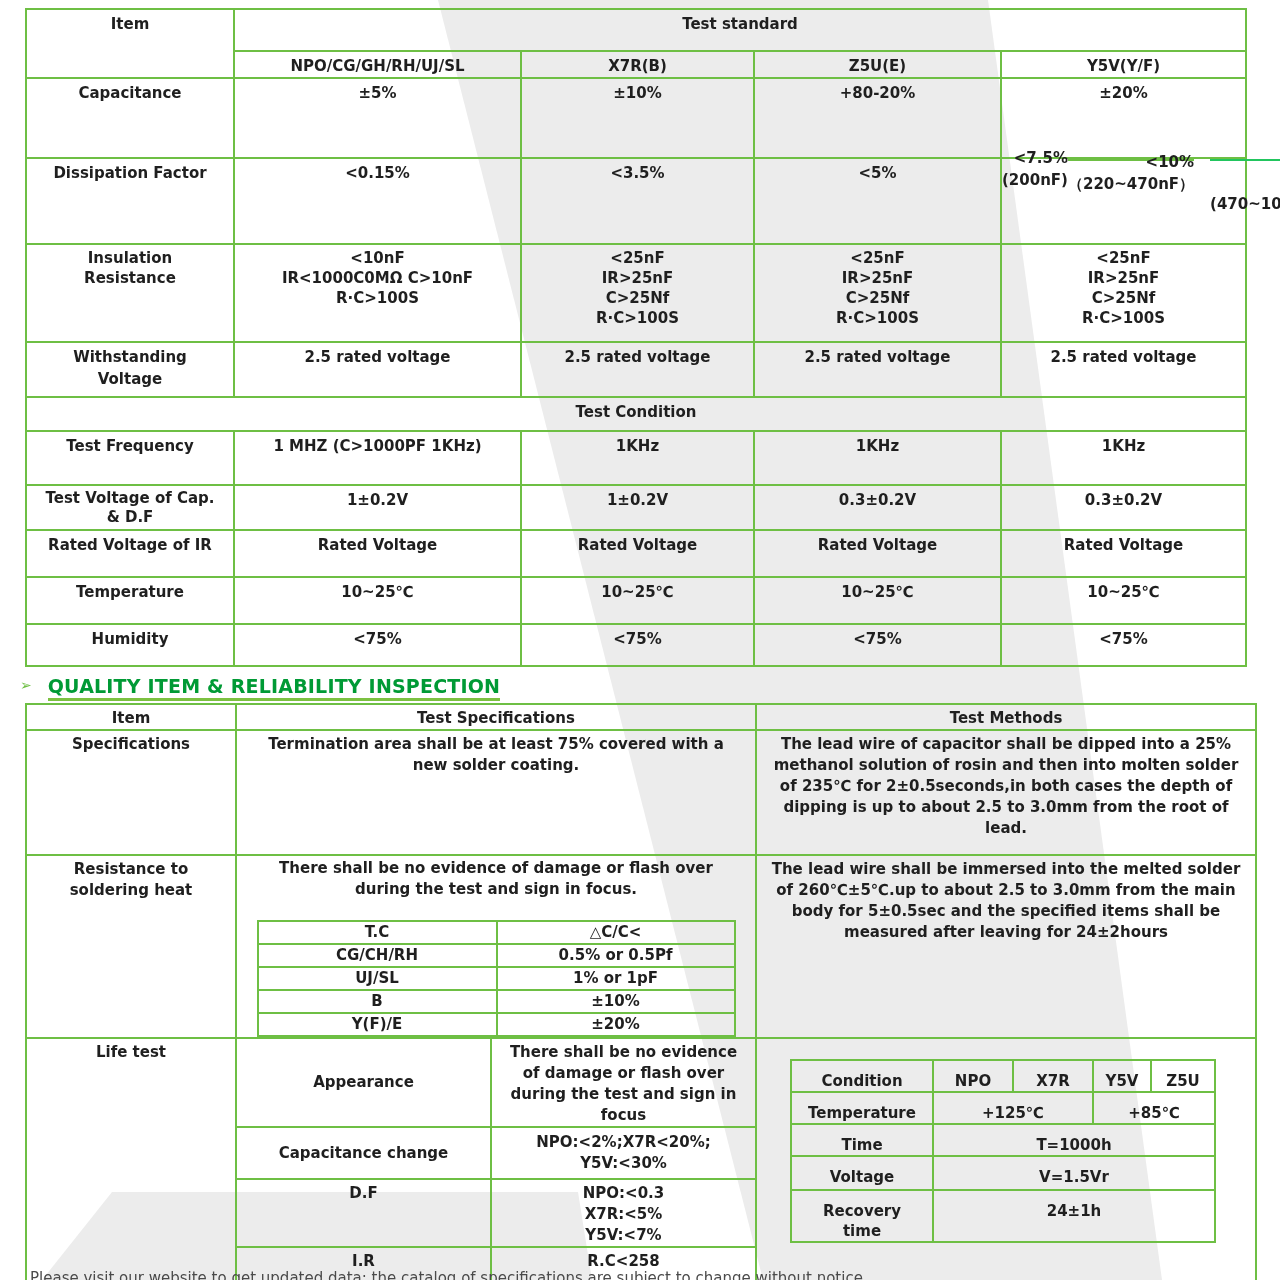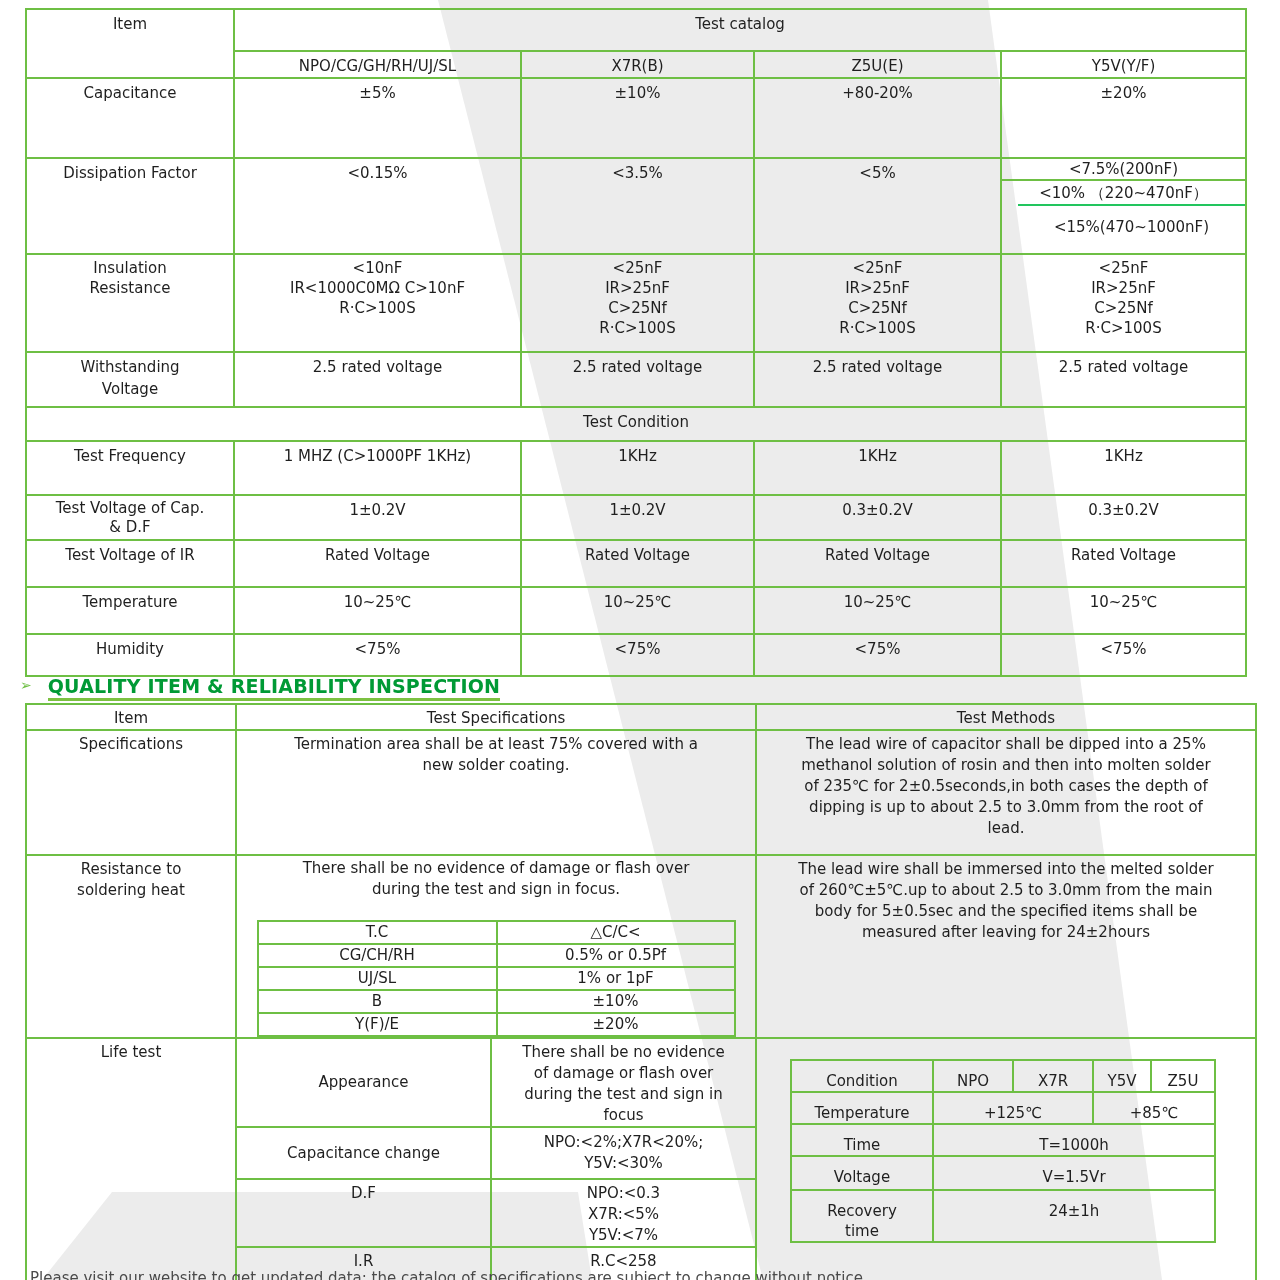--- a/index.html
+++ b/index.html
@@ -4,34 +4,34 @@
 <style>
   html,body{margin:0;padding:0;}
   body{
     width:1280px;height:1280px;position:relative;overflow:hidden;
     background:#ffffff;color:#1f1f1f;
     font-family:"DejaVu Sans","Liberation Sans",sans-serif;
   }
   
   .wm{position:absolute;left:0;top:0;width:1280px;height:1280px;z-index:0;}
   
-  table{border-collapse:collapse;table-layout:fixed;position:absolute;z-index:2;background:transparent;}
+  table{border-collapse:collapse;table-layout:fixed;position:absolute;z-index:2;background:transparent;font-weight:bold;}
   td{
     border:2px solid #6ebf44;
     vertical-align:top;text-align:center;
     padding:3px 4px 0 4px;
     font-size:15px;line-height:22px;
   }
   td.txt{white-space:pre-line;}
   .t1{left:25px;top:8px;width:1220px;}
   .t2{left:25px;top:703px;width:1230px;}
   .ins td{line-height:20px;}
   td.nopad{padding:0;}
   
-  .stack{display:flex;flex-direction:column;width:100%;}
+  .stack{display:flex;flex-direction:row;width:100%;text-align:right;}
   .stack .s{white-space:pre-line;}
   .stack .s1{height:20px;display:flex;align-items:center;justify-content:center;}
   .stack .s2{height:23px;border-top:2px solid #6ebf44;display:flex;align-items:center;justify-content:center;}
   .stack .s3{height:37px;border-top:2px solid #22c55e;padding-top:10px;margin-left:16px;}
   
   .t2 td{line-height:21px;}
   
   .tc{position:static;width:477px;margin:20px auto 0 auto;}
   .tc td{height:21px;padding:0 4px;line-height:19px;vertical-align:middle;}
   
@@ -60,21 +60,21 @@
   <colgroup>
       <col style="width:208px">
       <col style="width:287px">
       <col style="width:233px">
       <col style="width:247px">
       <col style="width:245px">
     </colgroup>
   <tbody>
       <tr style="height:42px">
     <td class="txt" rowspan="2">Item</td>
-    <td class="txt" colspan="4">Test catalog</td>
+    <td class="txt" colspan="4">Test standard</td>
   </tr>
   <tr style="height:24px">
     <td class="txt">NPO/CG/GH/RH/UJ/SL</td>
     <td class="txt">X7R(B)</td>
     <td class="txt">Z5U(E)</td>
     <td class="txt">Y5V(Y/F)</td>
   </tr>
   <tr style="height:80px">
     <td class="txt">Capacitance</td>
     <td class="txt">±5%</td>
@@ -134,21 +134,21 @@
   </tr>
   <tr style="height:45px">
     <td class="txt" style="line-height:19px">Test Voltage of Cap.
 &amp; D.F</td>
     <td class="txt">1±0.2V</td>
     <td class="txt">1±0.2V</td>
     <td class="txt">0.3±0.2V</td>
     <td class="txt">0.3±0.2V</td>
   </tr>
   <tr style="height:47px">
-    <td class="txt">Test Voltage of IR</td>
+    <td class="txt">Rated Voltage of IR</td>
     <td class="txt">Rated Voltage</td>
     <td class="txt">Rated Voltage</td>
     <td class="txt">Rated Voltage</td>
     <td class="txt">Rated Voltage</td>
   </tr>
   <tr style="height:47px">
     <td class="txt">Temperature</td>
     <td class="txt">10~25℃</td>
     <td class="txt">10~25℃</td>
     <td class="txt">10~25℃</td>

